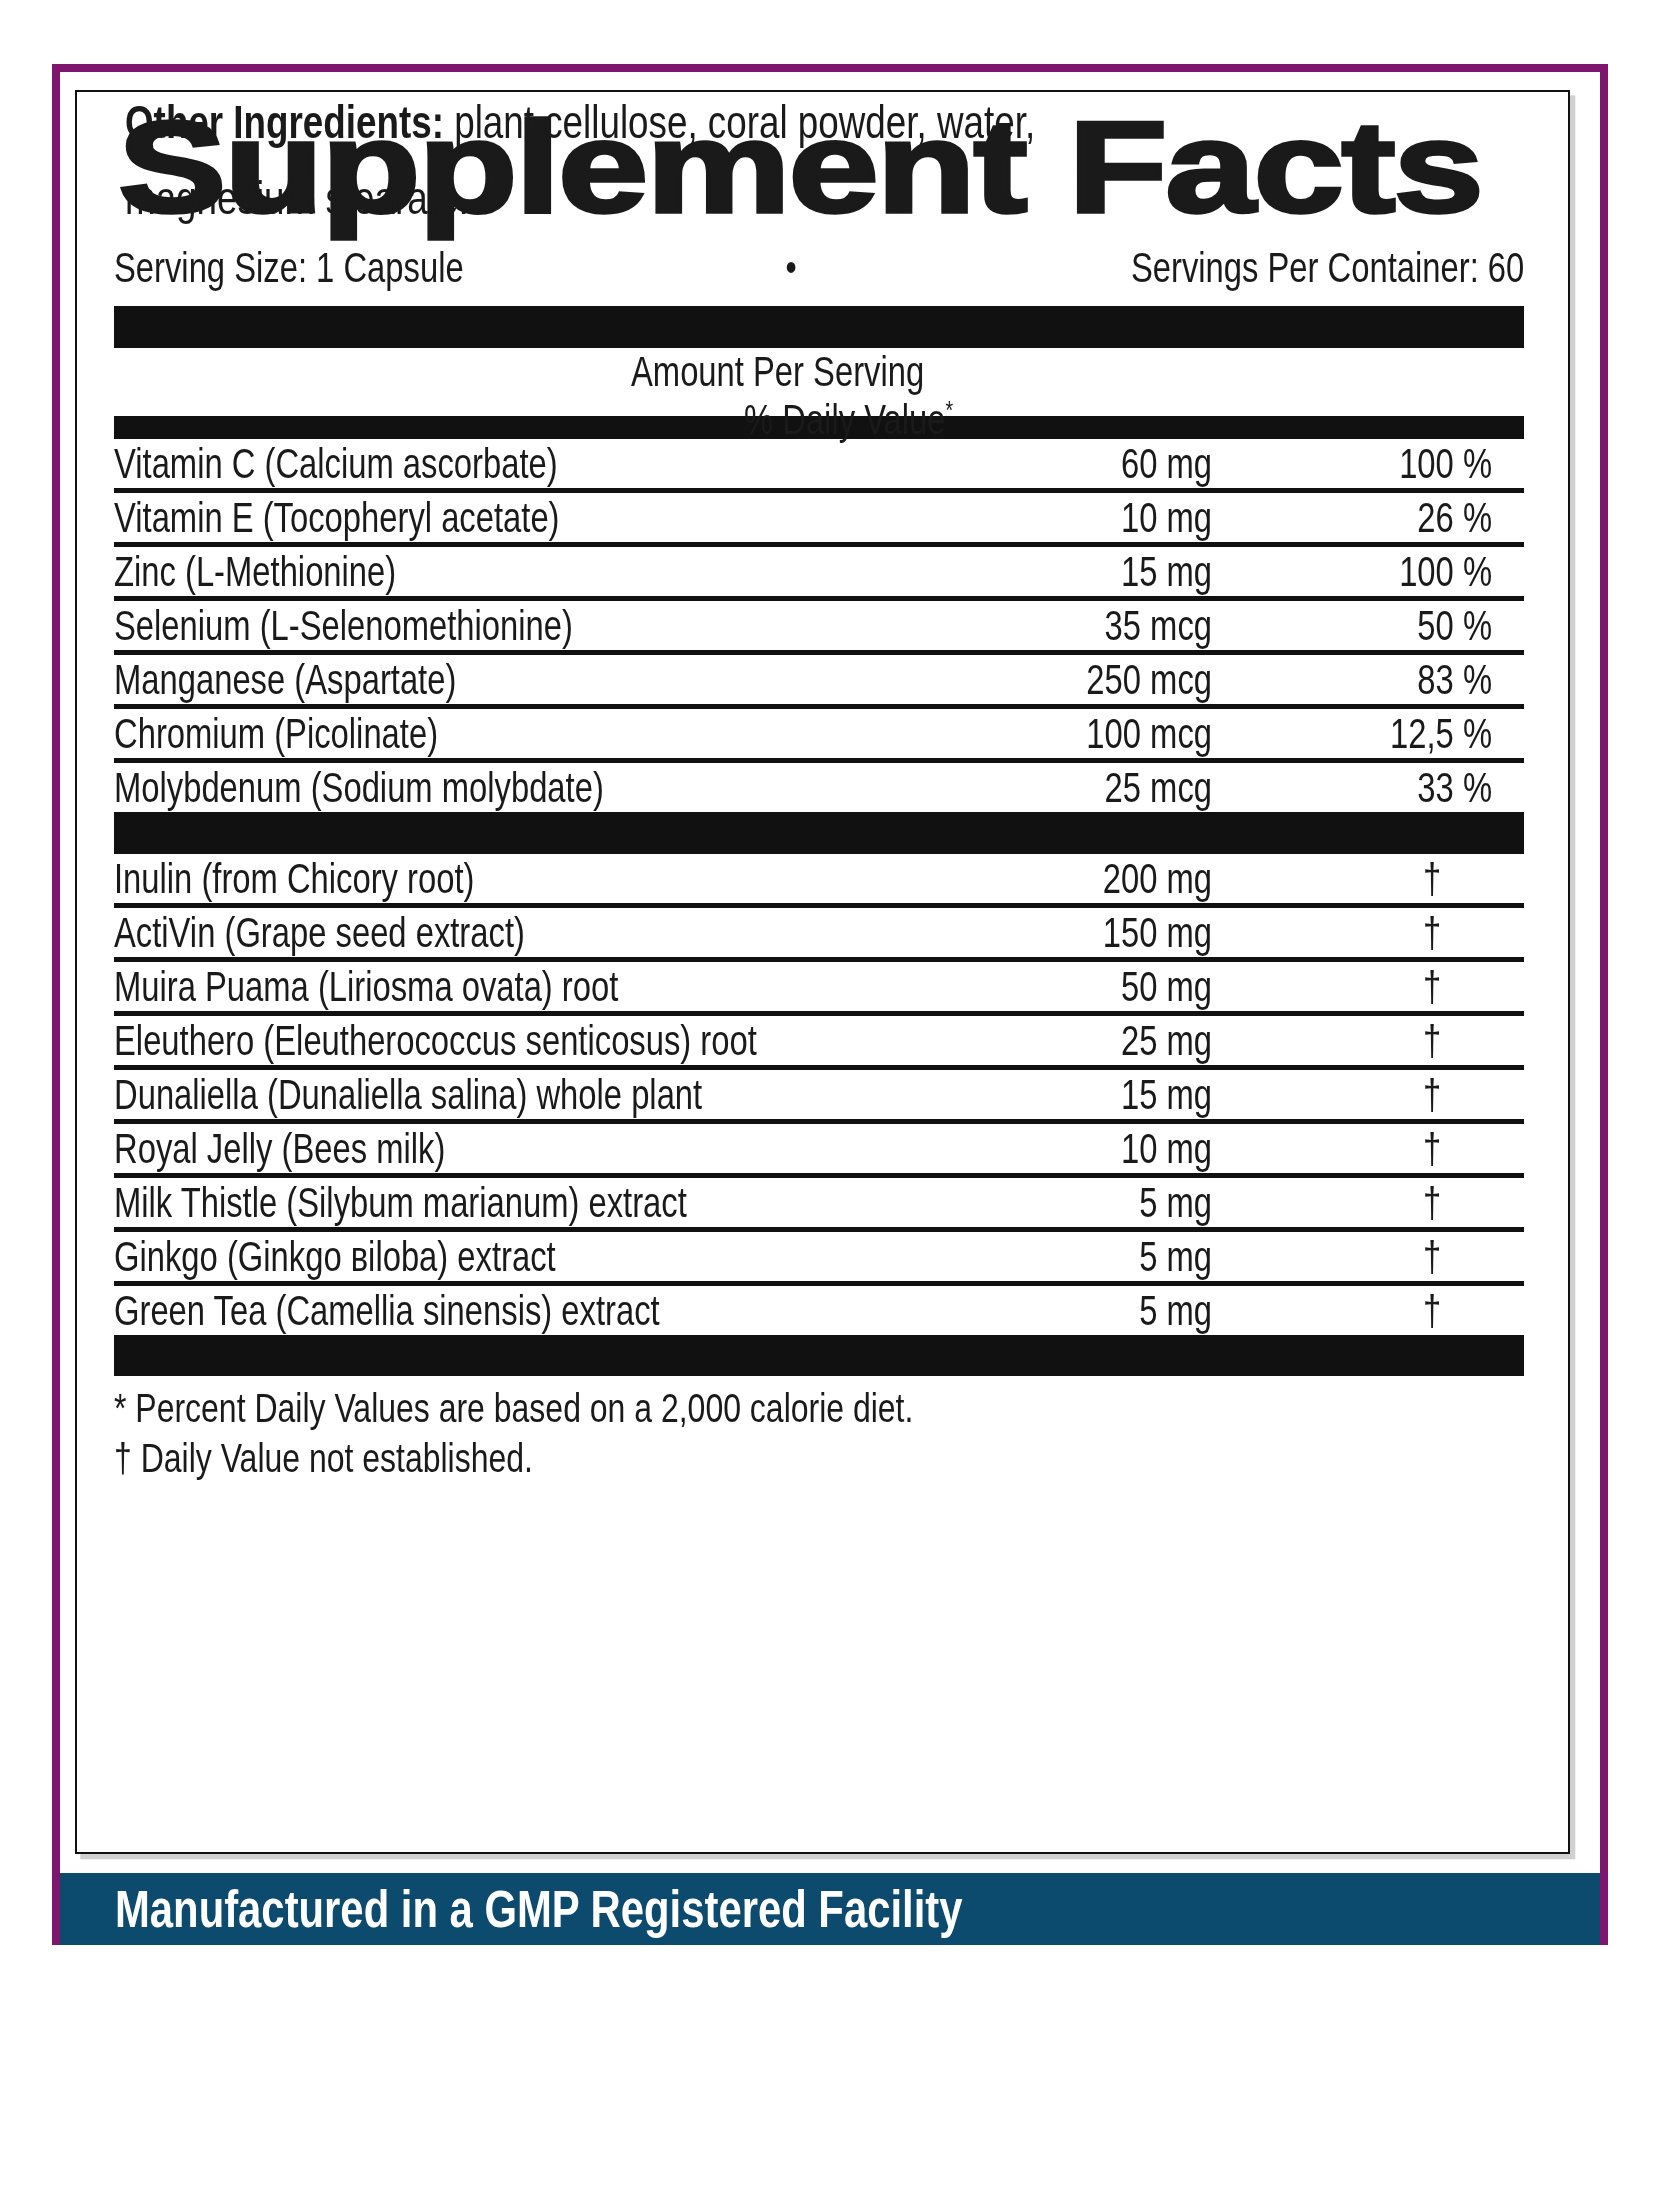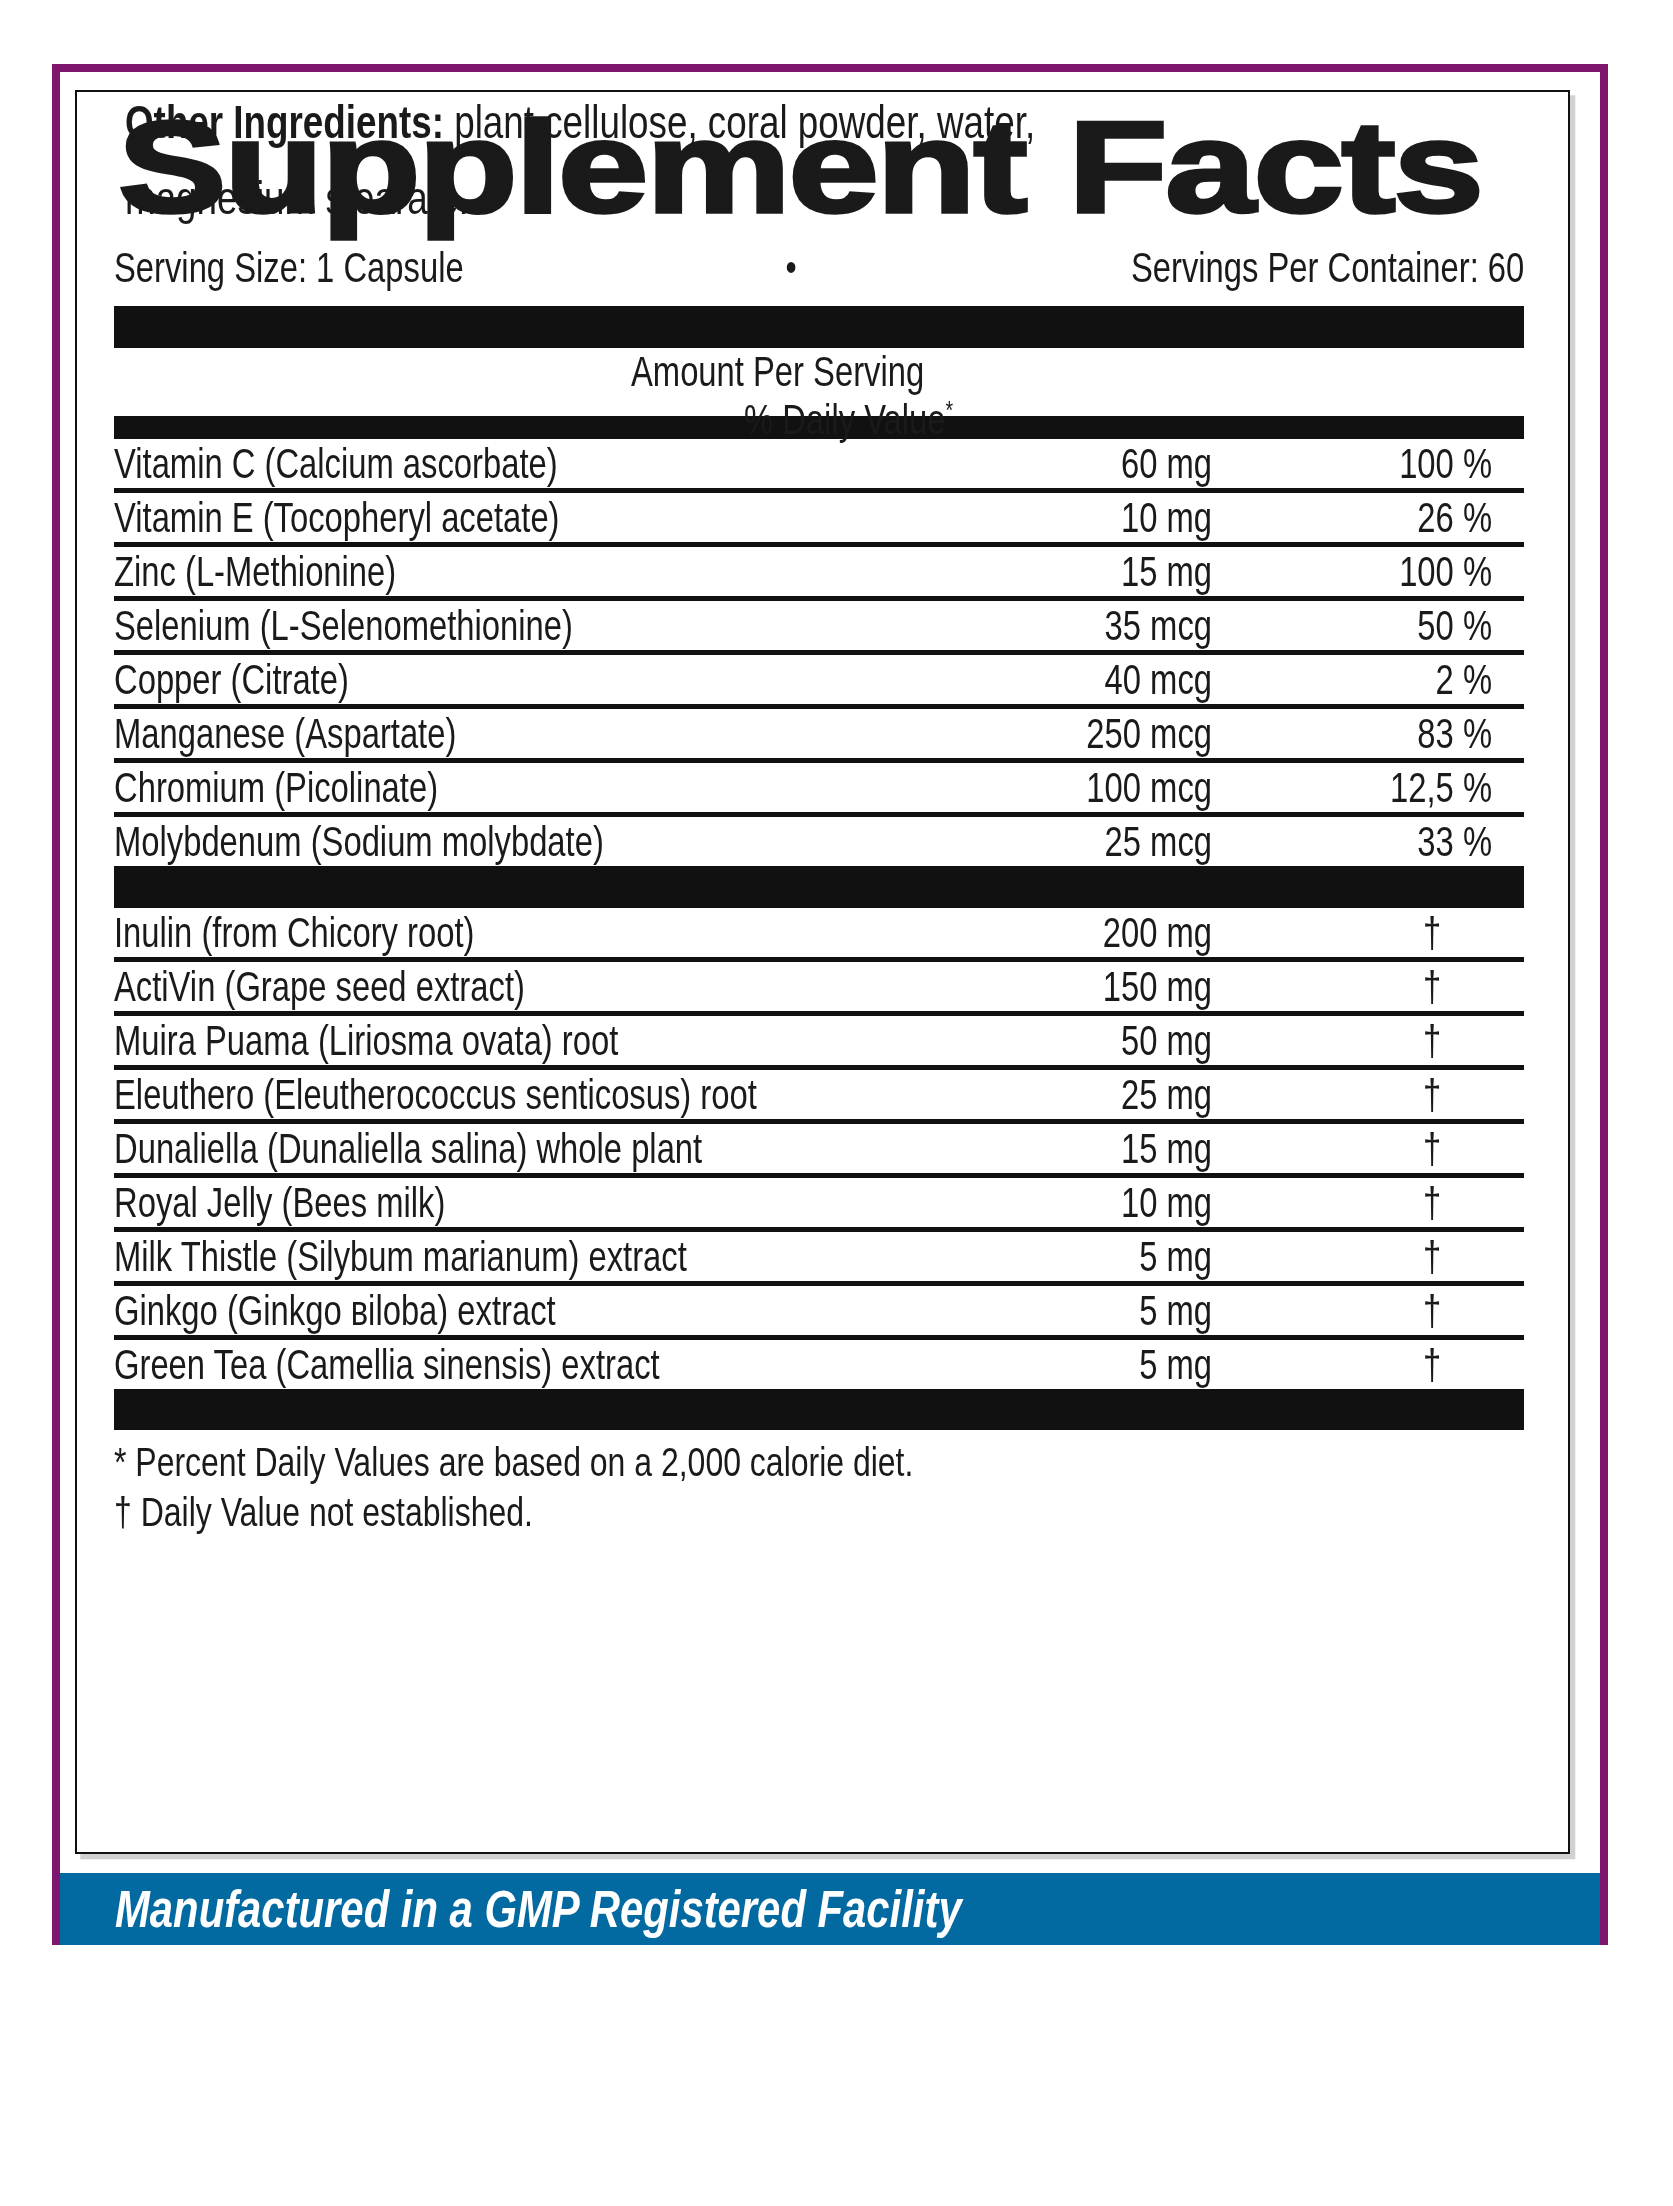--- a/index.html
+++ b/index.html
@@ -64,22 +64,22 @@
   .row + .row{border-top:5.3px solid #111111;}
   .name{flex:1;min-width:0;}
   .amt{width:240px;text-align:right;flex:none;}
   .dv{width:312px;text-align:right;flex:none;box-sizing:border-box;padding-right:41px;}
   .grp2 .dv{padding-right:106px;}
 
   .foot{margin-top:7px;font-size:41px;line-height:50px;text-decoration:underline;}
 
   
   .banner{
-    margin-top:auto;height:72px;background:#0369a1;
-    display:flex;align-items:center;padding-left:55px;font-style:italic;
+    margin-top:auto;height:72px;background:#0c4a6e;
+    display:flex;align-items:center;padding-left:55px;
   }
   .banner .b{
     display:inline-block;white-space:nowrap;
     color:#ffffff;font-size:51px;font-weight:bold;
     transform:scaleX(0.82);transform-origin:left center;
   }
 
   
   .other{margin:85px 0 0 125px;}
   .oi{
@@ -130,25 +130,20 @@
           <span class="name c cl">Zinc (L-Methionine)</span>
           <span class="amt c cr">15 mg</span>
           <span class="dv c cr">100 %</span>
         </div>
         <div class="row">
           <span class="name c cl">Selenium (L-Selenomethionine)</span>
           <span class="amt c cr">35 mcg</span>
           <span class="dv c cr">50 %</span>
         </div>
         <div class="row">
-          <span class="name c cl">Copper (Citrate)</span>
-          <span class="amt c cr">40 mcg</span>
-          <span class="dv c cr">2 %</span>
-        </div>
-        <div class="row">
           <span class="name c cl">Manganese (Aspartate)</span>
           <span class="amt c cr">250 mcg</span>
           <span class="dv c cr">83 %</span>
         </div>
         <div class="row">
           <span class="name c cl">Chromium (Picolinate)</span>
           <span class="amt c cr">100 mcg</span>
           <span class="dv c cr">12,5 %</span>
         </div>
         <div class="row">

